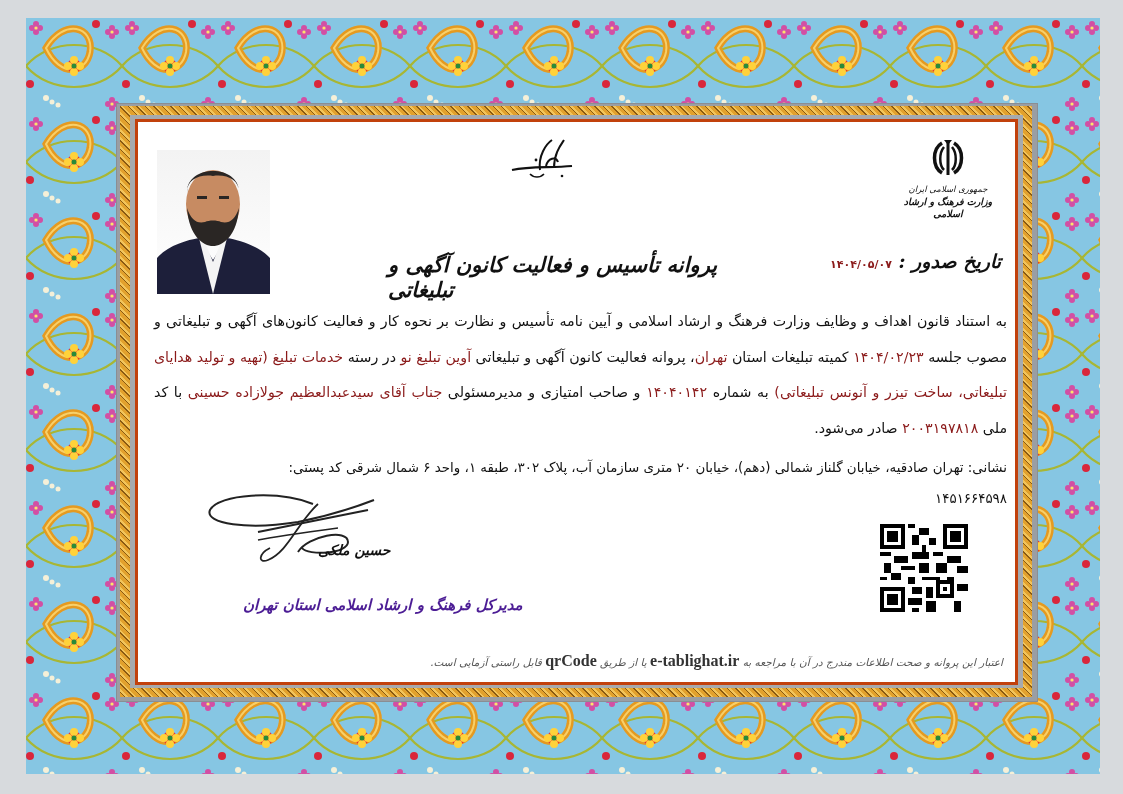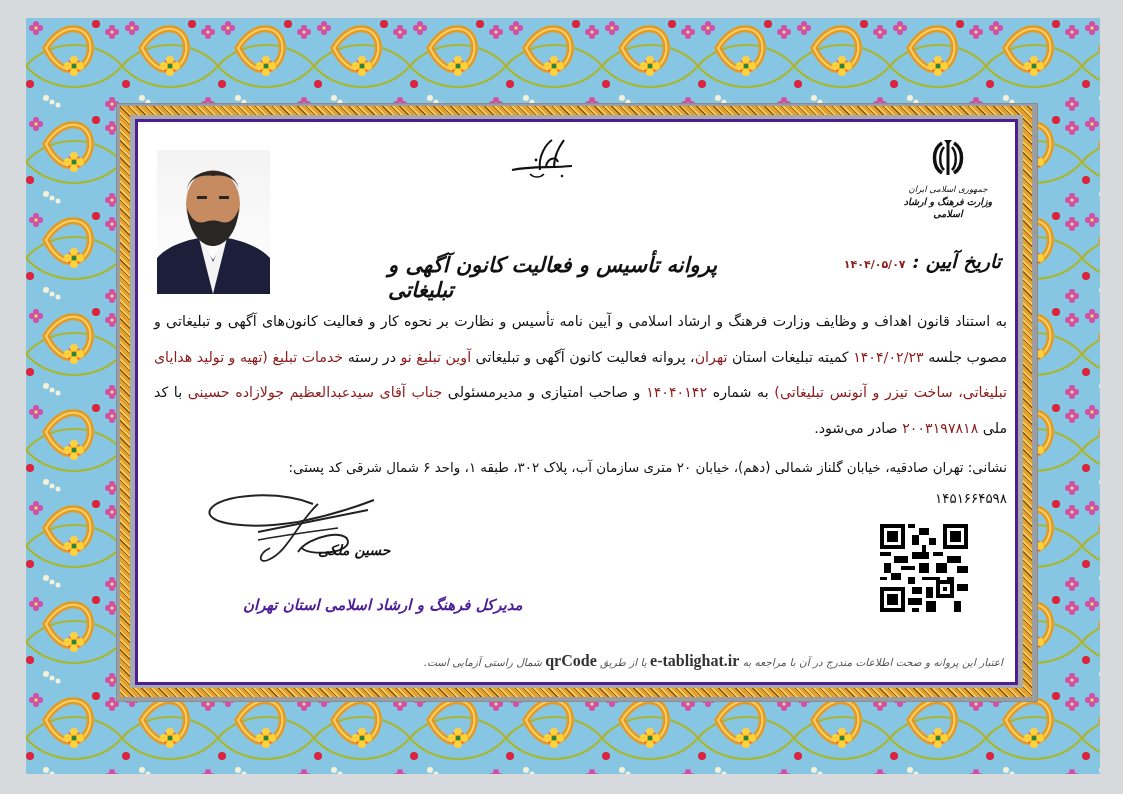--- a/index.html
+++ b/index.html
@@ -124,21 +124,21 @@
     </defs>
     <rect x="0" y="0" width="1074" height="756" fill="url(#ornPat)"></rect>
   </svg>
 </div>
 
 <div class="gray-outer" style="left:116px;top:103px;width:920px;height:597px;"></div>
 <div class="rope" style="left:120px;top:106px;width:912px;height:591px;"></div>
 <div class="gray-inner" style="left:130px;top:115px;width:893px;height:573px;"></div>
 <div class="yellow-line" style="left:120px;top:106px;width:0;height:0;"></div>
 
-<div class="paper" style="left:135px;top:119px;width:883px;height:566px;border:3px solid #4c1d95;box-sizing:border-box;padding-left:32px;">
+<div class="paper" style="left:135px;top:119px;width:883px;height:566px;border:3px solid #c2410c;box-sizing:border-box;padding-left:32px;">
 
   <div class="emblem" style="right:12px;top:15px;">
     <svg width="40" height="42" viewBox="0 0 40 42">
       <path d="M14,6 C4,12 4,30 14,36" fill="none" stroke="#111" stroke-width="3.5"></path>
       <path d="M26,6 C36,12 36,30 26,36" fill="none" stroke="#111" stroke-width="3.5"></path>
       <path d="M16,10 C11,16 11,28 16,33" fill="none" stroke="#111" stroke-width="2.5"></path>
       <path d="M24,10 C29,16 29,28 24,33" fill="none" stroke="#111" stroke-width="2.5"></path>
       <rect x="18.5" y="4" width="3" height="34" fill="#111"></rect>
       <path d="M16,3 L24,3 L20,8 Z" fill="#111"></path>
     </svg>
@@ -160,21 +160,21 @@
       <path d="M42,88 L56,144 L70,88 L64,92 L56,112 L48,92 Z" fill="#f4f4f4"></path>
       <ellipse cx="56" cy="54" rx="27" ry="34" fill="#c78b62"></ellipse>
       <path d="M30,42 C30,14 82,14 82,42 C82,30 70,24 56,26 C42,24 30,30 30,42 Z" fill="#2a2624"></path>
       <path d="M30,58 C32,86 46,96 56,96 C66,96 80,86 82,58 C78,70 72,74 64,72 C60,70 52,70 48,72 C40,74 34,70 30,58 Z" fill="#2a2624"></path>
       <rect x="40" y="46" width="10" height="3" fill="#2a2624"></rect>
         <rect x="62" y="46" width="10" height="3" fill="#2a2624"></rect>
     </svg>
   </div>
 
   <div class="date" style="right:14px;top:128px;">
-    <span>تاریخ آیین :</span>
+    <span>تاریخ صدور :</span>
     <span class="val">۱۴۰۴/۰۵/۰۷</span>
   </div>
 
   <div class="title" style="left:250px;top:130px;">پروانه تأسیس و فعالیت کانون آگهی و تبلیغاتی</div>
 
   <div class="body-text" style="left:16px;right:8px;top:182px;">
     <span>به استناد قانون اهداف و وظایف وزارت فرهنگ و ارشاد اسلامی و آیین نامه تأسیس و نظارت بر نحوه کار و فعالیت کانون‌های آگهی و تبلیغاتی و مصوب جلسه </span><span class="red">۱۴۰۴/۰۲/۲۳</span><span> کمیته تبلیغات استان </span><span class="red">تهران</span><span>، پروانه فعالیت کانون آگهی و تبلیغاتی </span><span class="red">آوین تبلیغ نو</span><span> در رسته </span><span class="red">خدمات تبلیغ (تهیه و تولید هدایای تبلیغاتی، ساخت تیزر و آنونس تبلیغاتی)</span><span> به شماره </span><span class="red">۱۴۰۴۰۱۴۲</span><span> و صاحب امتیازی و مدیرمسئولی </span><span class="red">جناب آقای سیدعبدالعظیم جولازاده حسینی</span><span> با کد ملی </span><span class="red">۲۰۰۳۱۹۷۸۱۸</span><span> صادر می‌شود.</span>
   </div>
 
   <div class="address" style="left:5px;right:8px;top:330px;">
@@ -233,15 +233,15 @@
         <rect x="17" y="17" width="3" height="3" fill="#fff"></rect>
         <rect x="18" y="18" width="1" height="1"></rect>
       <rect x="8" y="21" width="4" height="2"></rect>
         <rect x="13" y="22" width="3" height="3"></rect>
         <rect x="21" y="22" width="2" height="3"></rect>
         <rect x="9" y="24" width="2" height="1"></rect>
     </g>
   </svg>
 
   <div class="footer" style="right:12px;top:530px;">
-    <span>اعتبار این پروانه و صحت اطلاعات مندرج در آن با مراجعه به </span><span class="en">e-tablighat.ir</span><span> یا از طریق </span><span class="en">qrCode</span><span> شمال راستی آزمایی است.</span>
+    <span>اعتبار این پروانه و صحت اطلاعات مندرج در آن با مراجعه به </span><span class="en">e-tablighat.ir</span><span> یا از طریق </span><span class="en">qrCode</span><span> قابل راستی آزمایی است.</span>
   </div>
 </div>
 
 </body></html>

